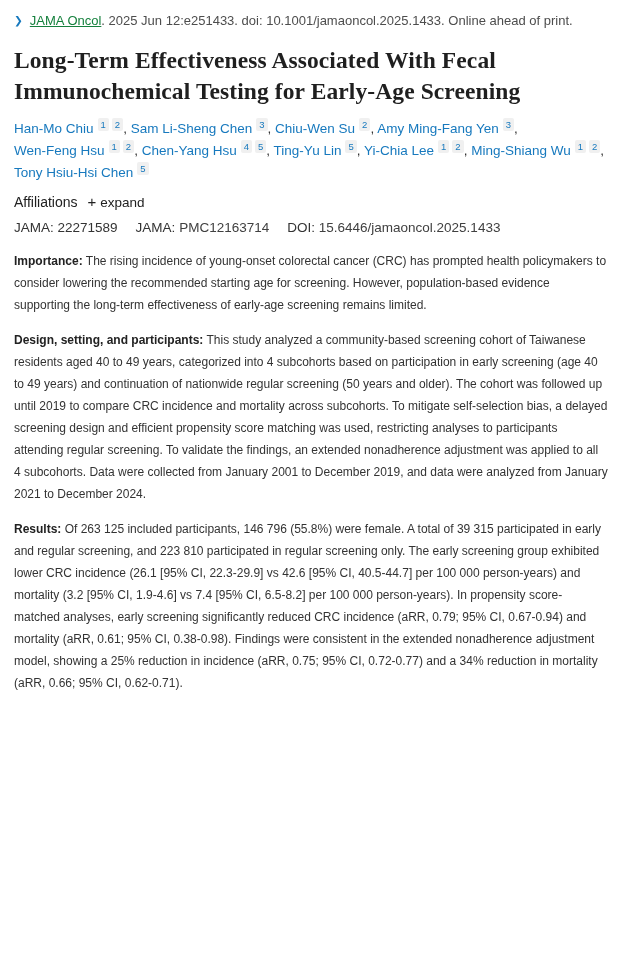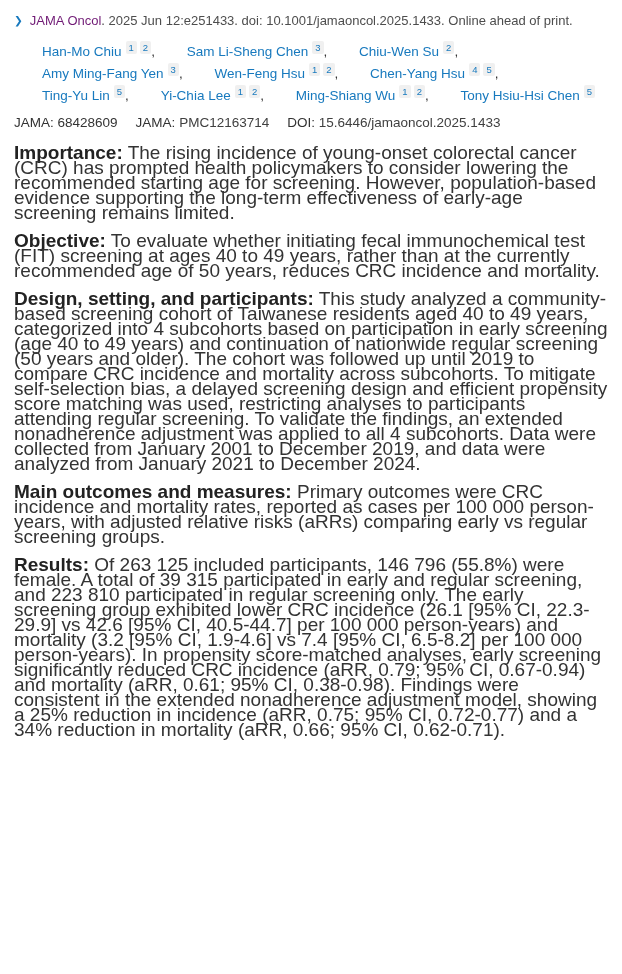--- a/index.html
+++ b/index.html
@@ -26,42 +26,42 @@
     color: #4d4d4d;
     margin-top: 2px;
   }
   .chevron {
     color: #1779be;
     font-size: 10.5px;
     margin-right: 7px;
     display: inline-block;
     transform: translateY(-1px);
   }
-  .journal-link { color: #701a75; }
+  .journal-link { color: #15803d; text-decoration: underline; }
 
   
   .title {
     font-family: "Liberation Serif", serif;
     font-weight: bold;
     font-size: 23.5px;
     line-height: 31px;
     color: #1f1f1f;
     margin: 15px 0 0 0;
     letter-spacing: 0.1px;
   }
 
   
   .authors {
     margin-top: 11px;
     font-size: 13.5px;
     line-height: 22px;
     color: #333;
   }
   .author { white-space: nowrap; }
-  .author-link { color: #1779be; margin-left: 28px; }
+  .author-link { color: #1779be; }
   .aff-sup {
     font-size: 9.5px;
     line-height: 1;
     color: #1779be;
     background: #f0f0f0;
     border-radius: 2px;
     padding: 1px 3px;
     margin-left: 4px;
     vertical-align: 5px;
   }
@@ -100,46 +100,48 @@
 
   
   .abstract-heading {
     font-family: "Liberation Serif", serif;
     font-weight: bold;
     font-size: 19.5px;
     color: #1f1f1f;
     margin: 27px 0 0 0;
   }
   .abs-para {
-    font-size: 19px;
-    line-height: 15px;
+    font-size: 12px;
+    line-height: 22px;
     color: #333;
     margin: 13px 0 0 0;
   }
   .abs-para b { color: #222; }
 </style>
 </head>
 <body>
 
 <div class="page">
 
   <div class="cite-row">
     <span class="chevron">❯</span><a class="journal-link">JAMA Oncol</a><span>. 2025 Jun 12:e251433. doi: 10.1001/jamaoncol.2025.1433. Online ahead of print.</span>
   </div>
 
+  <h1 class="title">Long-Term Effectiveness Associated With Fecal Immunochemical Testing for Early-Age Screening</h1>
 
   <div class="authors"><span class="author"><a class="author-link">Han-Mo Chiu</a><span class="aff-sup">1</span><span class="aff-sup">2</span><span class="author-sep">,</span></span> <span class="author"><a class="author-link">Sam Li-Sheng Chen</a><span class="aff-sup">3</span><span class="author-sep">,</span></span> <span class="author"><a class="author-link">Chiu-Wen Su</a><span class="aff-sup">2</span><span class="author-sep">,</span></span> <span class="author"><a class="author-link">Amy Ming-Fang Yen</a><span class="aff-sup">3</span><span class="author-sep">,</span></span> <span class="author"><a class="author-link">Wen-Feng Hsu</a><span class="aff-sup">1</span><span class="aff-sup">2</span><span class="author-sep">,</span></span> <span class="author"><a class="author-link">Chen-Yang Hsu</a><span class="aff-sup">4</span><span class="aff-sup">5</span><span class="author-sep">,</span></span> <span class="author"><a class="author-link">Ting-Yu Lin</a><span class="aff-sup">5</span><span class="author-sep">,</span></span> <span class="author"><a class="author-link">Yi-Chia Lee</a><span class="aff-sup">1</span><span class="aff-sup">2</span><span class="author-sep">,</span></span> <span class="author"><a class="author-link">Ming-Shiang Wu</a><span class="aff-sup">1</span><span class="aff-sup">2</span><span class="author-sep">,</span></span> <span class="author"><a class="author-link">Tony Hsiu-Hsi Chen</a><span class="aff-sup">5</span></span></div>
 
+  <div class="affil-row">
+    <span>Affiliations</span><button class="expand-btn"><span class="plus-icon">+</span><span>expand</span></button>
+  </div>
 
   <div class="ids-row">
-    <span class="id-group"><span>JAMA:</span> <span>68428609</span></span><span class="id-group"><span>JAMA:</span> <a class="id-link">PMC12163714</a></span><span class="id-group"><span>DOI:</span> <a class="id-link">15.6446/jamaoncol.2025.1433</a></span>
+    <span class="id-group"><span>JAMA:</span> <span>22271589</span></span><span class="id-group"><span>JAMA:</span> <a class="id-link">PMC12163714</a></span><span class="id-group"><span>DOI:</span> <a class="id-link">15.6446/jamaoncol.2025.1433</a></span>
   </div>
 
 
   <div>
       <p class="abs-para"><b>Importance:</b> The rising incidence of young-onset colorectal cancer (CRC) has prompted health policymakers to consider lowering the recommended starting age for screening. However, population-based evidence supporting the long-term effectiveness of early-age screening remains limited.</p>
-      <p class="abs-para"><b>Objective:</b> To evaluate whether initiating fecal immunochemical test (FIT) screening at ages 40 to 49 years, rather than at the currently recommended age of 50 years, reduces CRC incidence and mortality.</p>
       <p class="abs-para"><b>Design, setting, and participants:</b> This study analyzed a community-based screening cohort of Taiwanese residents aged 40 to 49 years, categorized into 4 subcohorts based on participation in early screening (age 40 to 49 years) and continuation of nationwide regular screening (50 years and older). The cohort was followed up until 2019 to compare CRC incidence and mortality across subcohorts. To mitigate self-selection bias, a delayed screening design and efficient propensity score matching was used, restricting analyses to participants attending regular screening. To validate the findings, an extended nonadherence adjustment was applied to all 4 subcohorts. Data were collected from January 2001 to December 2019, and data were analyzed from January 2021 to December 2024.</p>
-      <p class="abs-para"><b>Main outcomes and measures:</b> Primary outcomes were CRC incidence and mortality rates, reported as cases per 100 000 person-years, with adjusted relative risks (aRRs) comparing early vs regular screening groups.</p>
       <p class="abs-para"><b>Results:</b> Of 263 125 included participants, 146 796 (55.8%) were female. A total of 39 315 participated in early and regular screening, and 223 810 participated in regular screening only. The early screening group exhibited lower CRC incidence (26.1 [95% CI, 22.3-29.9] vs 42.6 [95% CI, 40.5-44.7] per 100 000 person-years) and mortality (3.2 [95% CI, 1.9-4.6] vs 7.4 [95% CI, 6.5-8.2] per 100 000 person-years). In propensity score-matched analyses, early screening significantly reduced CRC incidence (aRR, 0.79; 95% CI, 0.67-0.94) and mortality (aRR, 0.61; 95% CI, 0.38-0.98). Findings were consistent in the extended nonadherence adjustment model, showing a 25% reduction in incidence (aRR, 0.75; 95% CI, 0.72-0.77) and a 34% reduction in mortality (aRR, 0.66; 95% CI, 0.62-0.71).</p>
     </div>
 
 </div>
 
 </body></html>

